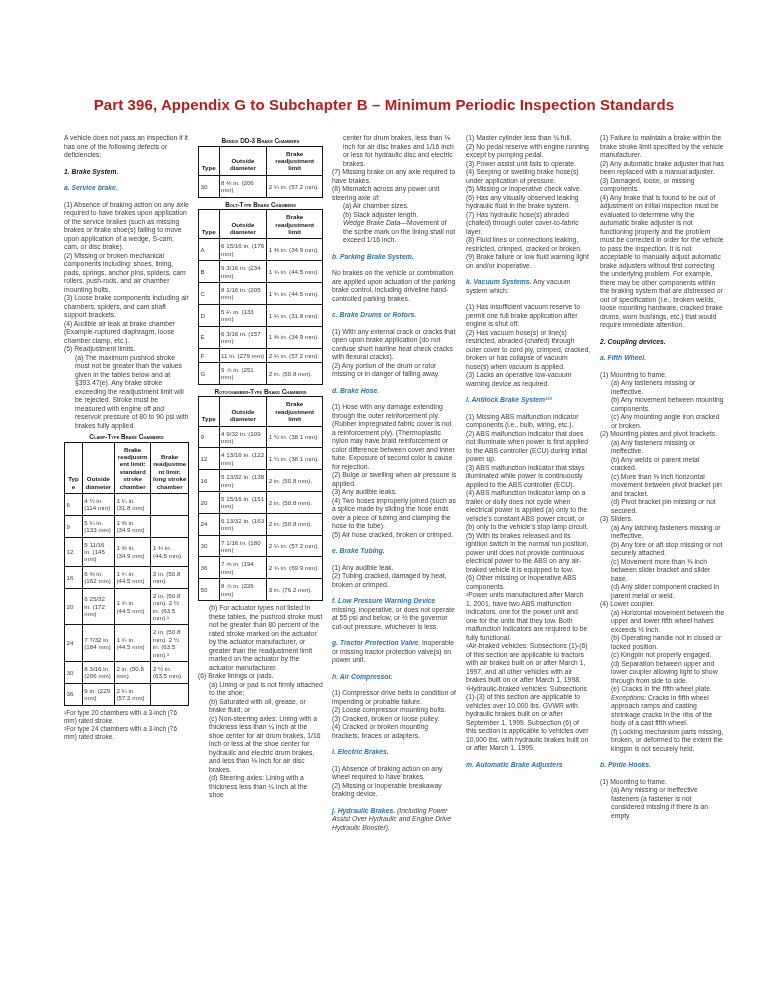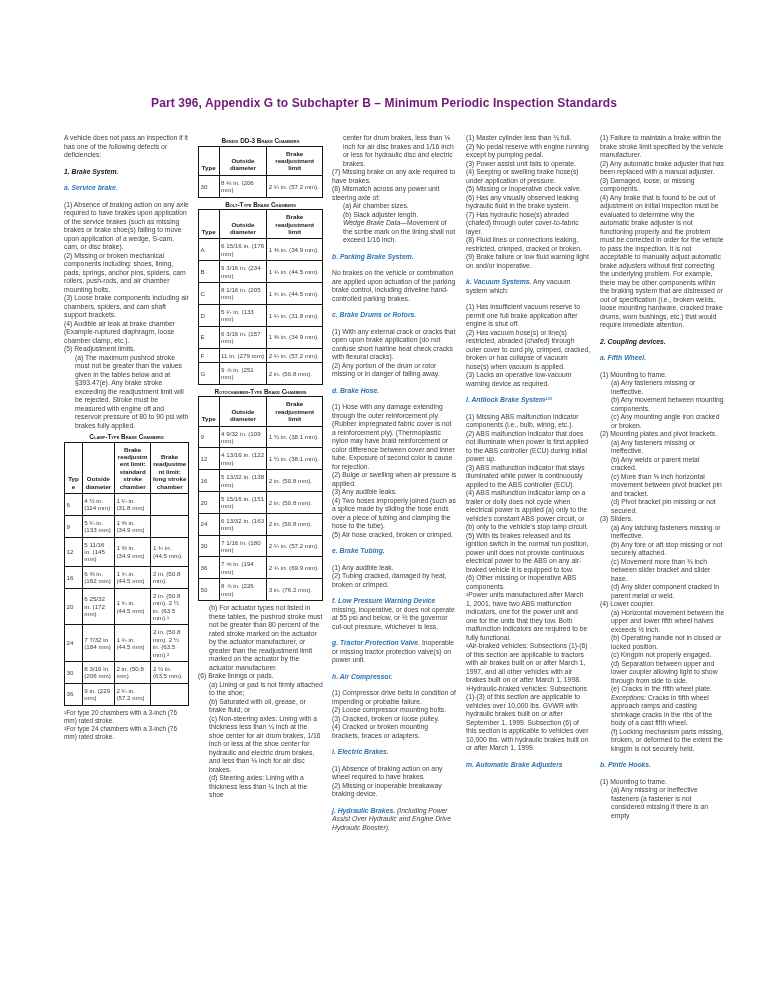--- a/index.html
+++ b/index.html
@@ -2,21 +2,21 @@
 <html><head>
 <meta charset="utf-8">
 <style>
   html,body{margin:0;padding:0;background:#ffffff;}
   .page{
     position:relative;width:768px;height:994px;background:#ffffff;overflow:hidden;
     font-family:"Liberation Sans",sans-serif;color:#3d3d3d;
   }
   .title{
     position:absolute;top:96px;left:0;width:768px;text-align:center;
-    font-size:12px;font-weight:700;color:#701a75;letter-spacing:.1px;
+    font-size:15px;font-weight:700;color:#b91c1c;letter-spacing:.1px;
   }
   .content{
     position:absolute;top:134px;left:64px;width:664px;
     display:flex;gap:9px;align-items:flex-start;
   }
   .col{width:125px;flex:0 0 125px;}
   .p{margin:0;font-size:6.8px;line-height:8.5px;}
   .indent{padding-left:11px;}
   .runindent{padding-left:11px;margin:0;}
   .h1{margin:8px 0;font-size:6.8px;line-height:8.5px;font-weight:700;font-style:italic;color:#1a1a1a;}

